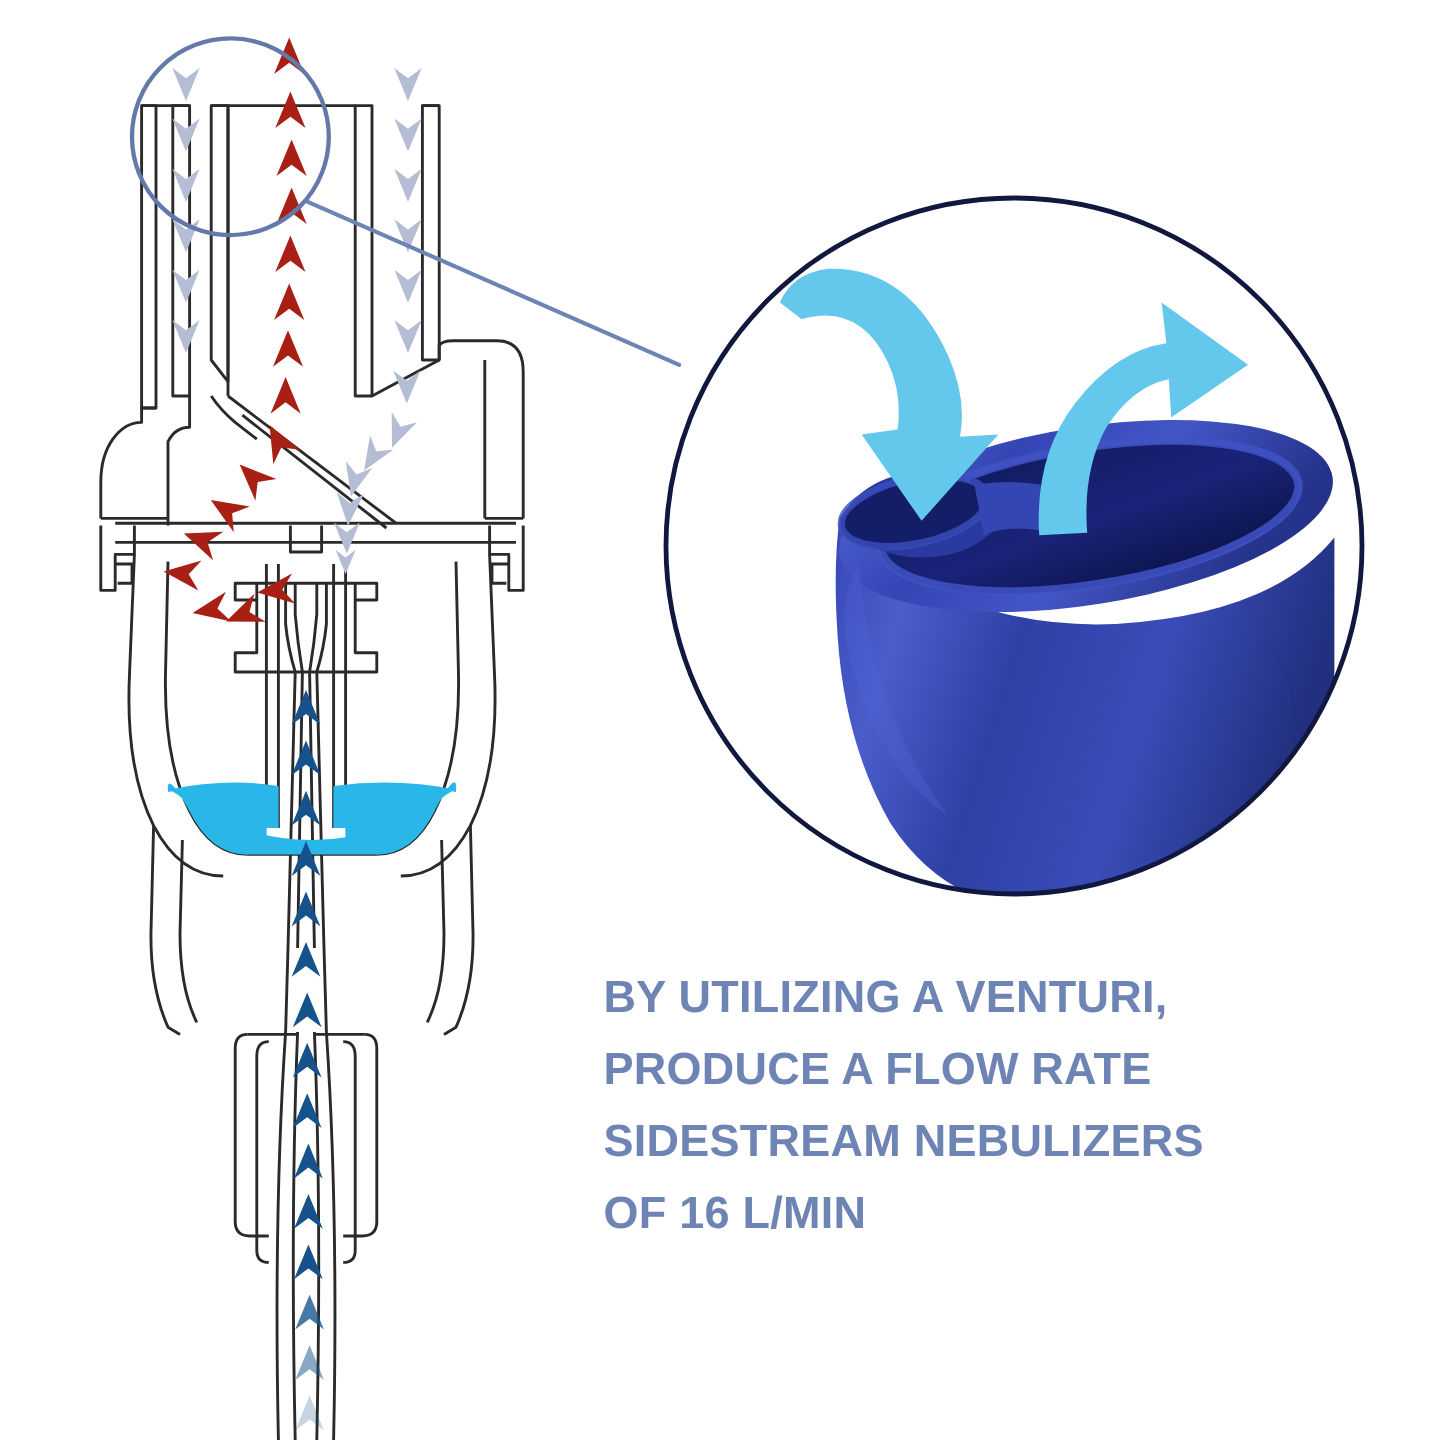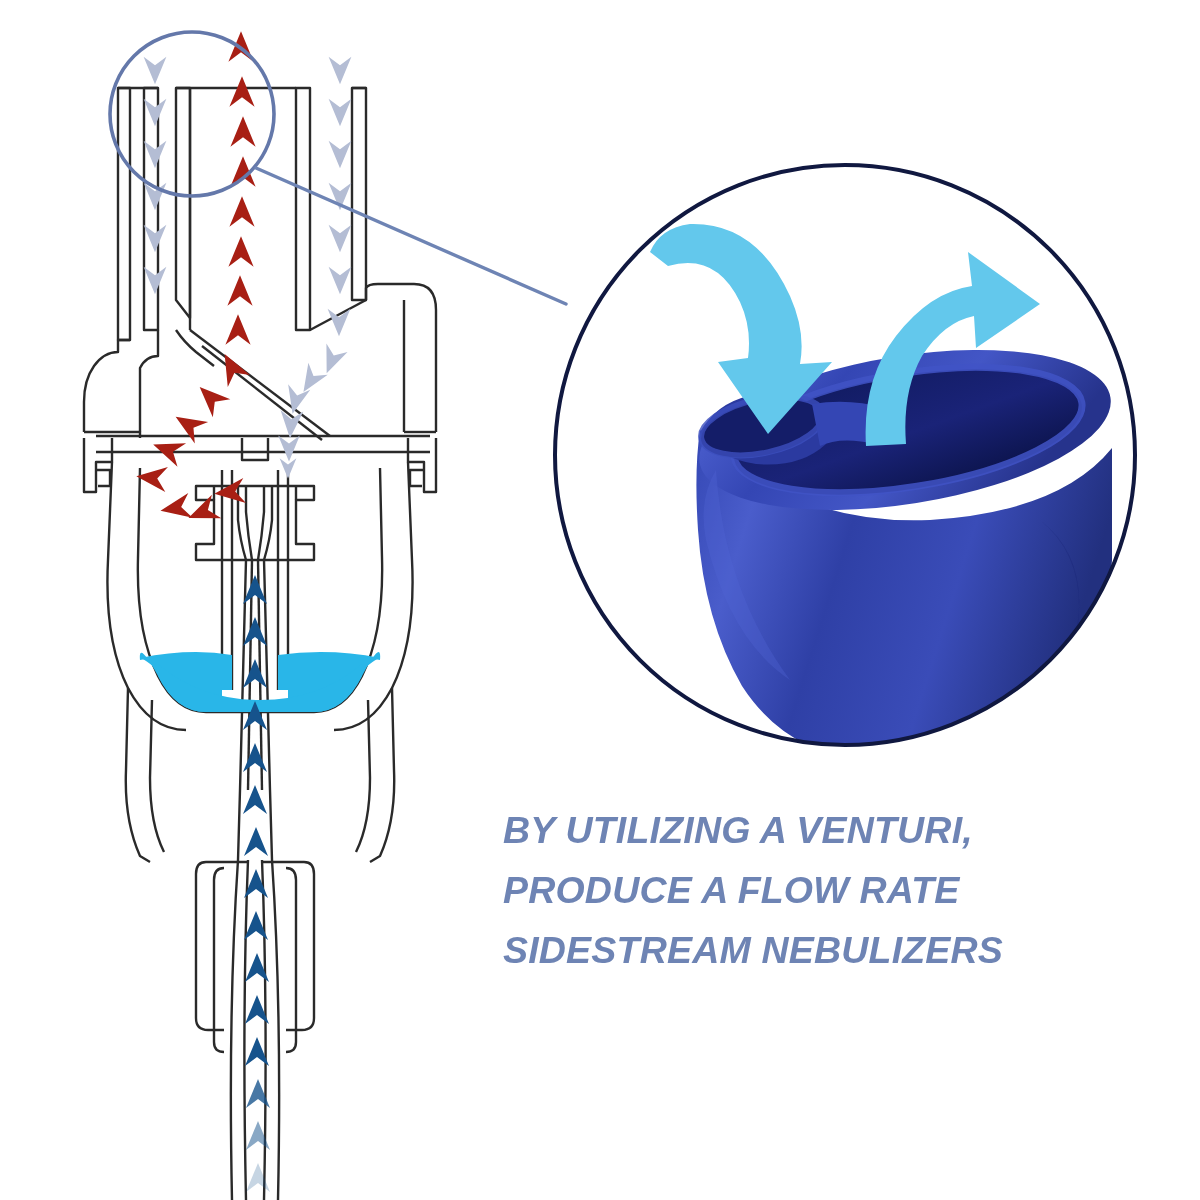--- a/index.html
+++ b/index.html
@@ -24,21 +24,21 @@
     top:800px;
     width:600px;
     color:#6e84b4;
     font-family:"Liberation Sans", sans-serif;
     font-weight:bold;
     font-size:37.5px;
     line-height:60px;
     letter-spacing:0.2px;
     white-space:nowrap;
   }
-  .caption .cline{display:block;font-style:italic;}
+  .caption .cline{display:block;}
 </style>
 </head>
 <body>
 
 <div id="stage">
 
   <svg id="scene" viewBox="0 0 1200 1200" xmlns="http://www.w3.org/2000/svg">
     <defs>
 
       <g id="chevUp">
@@ -306,15 +306,16 @@
       </g>
 
       <circle cx="845" cy="455" r="290" fill="none" stroke="#101840" stroke-width="4"></circle>
     </g>
   </svg>
 
   <div class="caption">
     <span class="cline">BY UTILIZING A VENTURI,</span>
     <span class="cline">PRODUCE A FLOW RATE</span>
     <span class="cline">SIDESTREAM NEBULIZERS</span>
+    <span class="cline">OF 16 L/MIN</span>
   </div>
 
 </div>
 
 </body></html>

